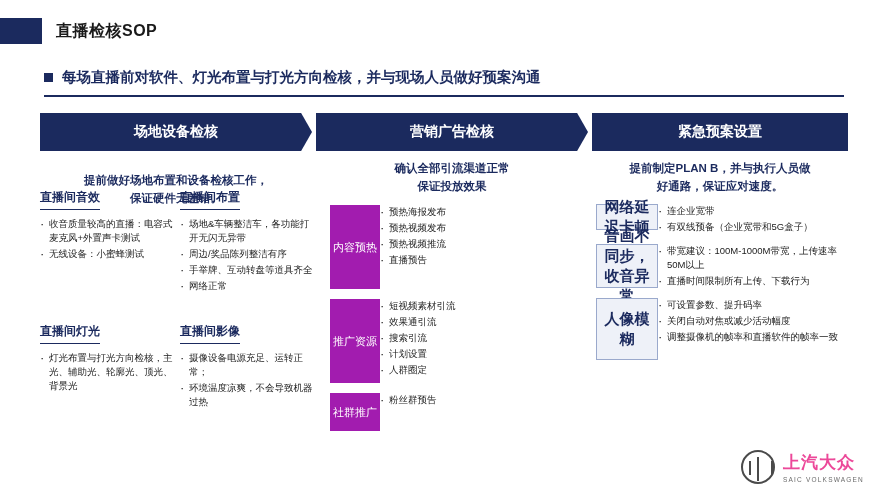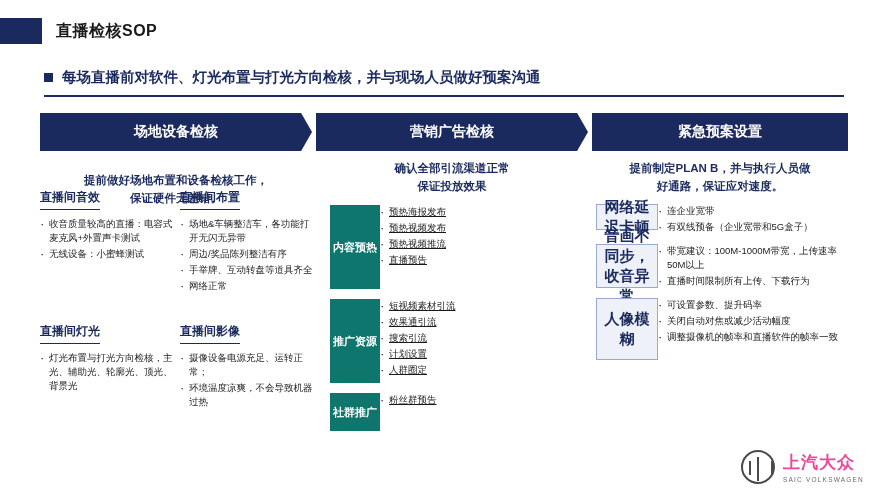--- a/index.html
+++ b/index.html
@@ -99,30 +99,30 @@
   }
   .c1-row2 { margin-top: 26px; }
 
   
   .c2-wrap {
     position: absolute; left: 330px; top: 205px; width: 262px;
   }
   .c2-row { display: flex; align-items: flex-start; margin-bottom: 10px; }
   .tag {
     width: 50px; min-height: 50px;
-    background: #0f766e; color: #fff;
-    font-size: 11px; font-weight: bold;
+    background: #a21caf; color: #fff;
+    font-size: 11px; font-weight: normal;
     display: flex; align-items: center; justify-content: center;
     text-align: center; line-height: 1.3;
     flex: 0 0 auto;
   }
   .tag.tall { min-height: 84px; }
   .tag.mid  { min-height: 84px; }
   .tag.short{ min-height: 38px; }
-  .c2-items { margin-left: 14px; padding-top: 1px; text-decoration: underline; }
+  .c2-items { margin-left: 14px; padding-top: 1px; }
 
   
   .c3-wrap {
     position: absolute; left: 596px; top: 204px; width: 256px;
   }
   .c3-row { display: flex; align-items: flex-start; margin-bottom: 8px; }
   .box {
     width: 62px;
     background: #eef1f8; border: 1px solid #9aa9cc;
     color: #1b2a5e; font-size: 15px; font-weight: bold;

